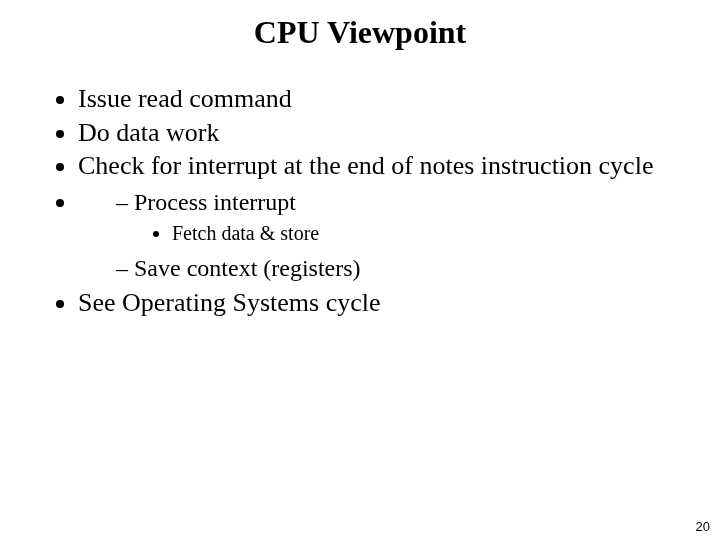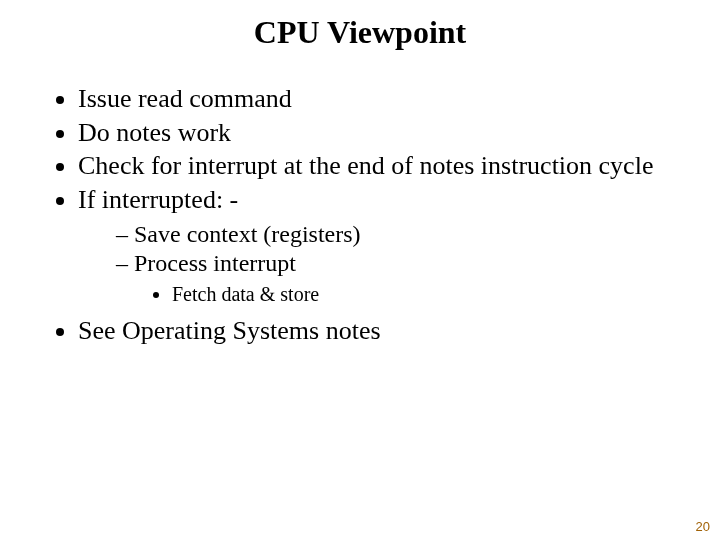--- a/index.html
+++ b/index.html
@@ -52,45 +52,44 @@
     margin: 4px 0 8px 0;
     padding-left: 56px;
     font-size: 20px;
   }
   .page-number {
     position: absolute;
     bottom: 6px;
     right: 10px;
     font-family: Arial, Helvetica, sans-serif;
     font-size: 13px;
-    color: #a16207;
+    color: #000000;
   }
 </style>
 </head>
 <body>
 
 <div class="slide">
 
   <h1 class="title">CPU Viewpoint</h1>
 
   <div class="content">
     <ul class="level1">
       <li>Issue read command</li>
-      <li>Do notes work</li>
+      <li>Do data work</li>
       <li>Check for interrupt at the end of notes instruction cycle</li>
       <li>
-        <span>If interrupted: -</span>
         <ul class="level2">
-          <li>Save context (registers)</li>
           <li>
             <span>Process interrupt</span>
             <ul class="level3">
               <li>Fetch data &amp; store</li>
             </ul>
           </li>
+          <li>Save context (registers)</li>
         </ul>
       </li>
-      <li>See Operating Systems notes</li>
+      <li>See Operating Systems cycle</li>
     </ul>
   </div>
 
   <div class="page-number">20</div>
 </div>
 
 </body></html>

